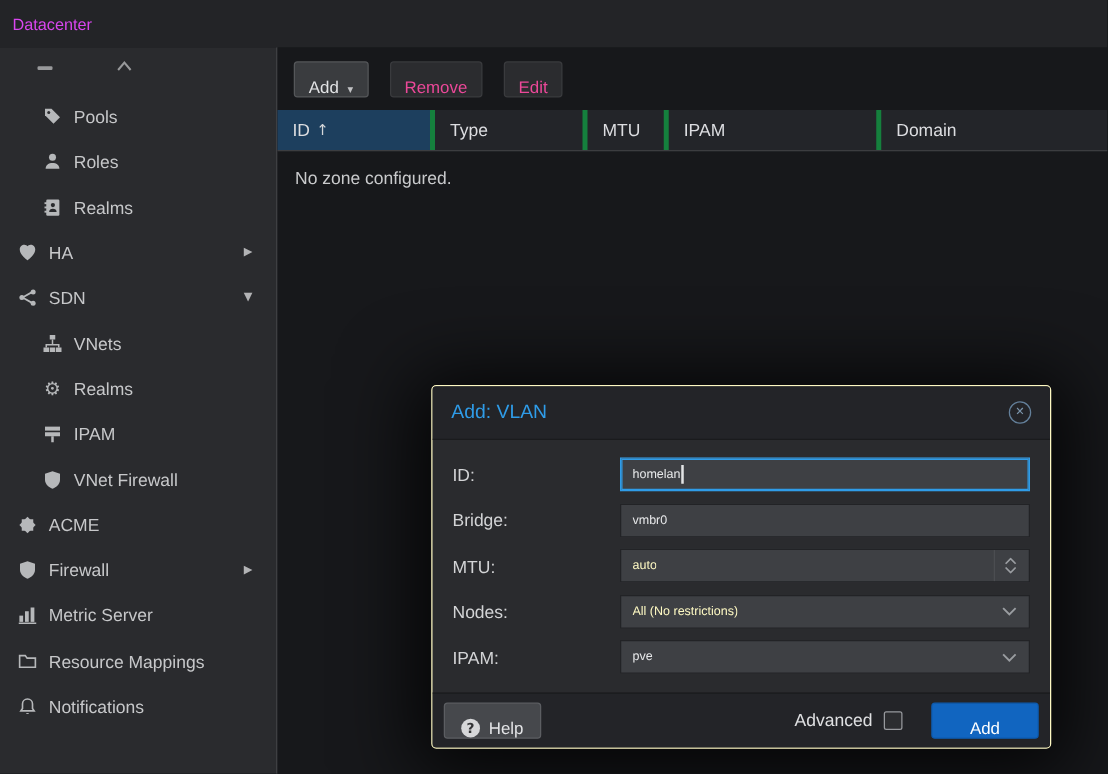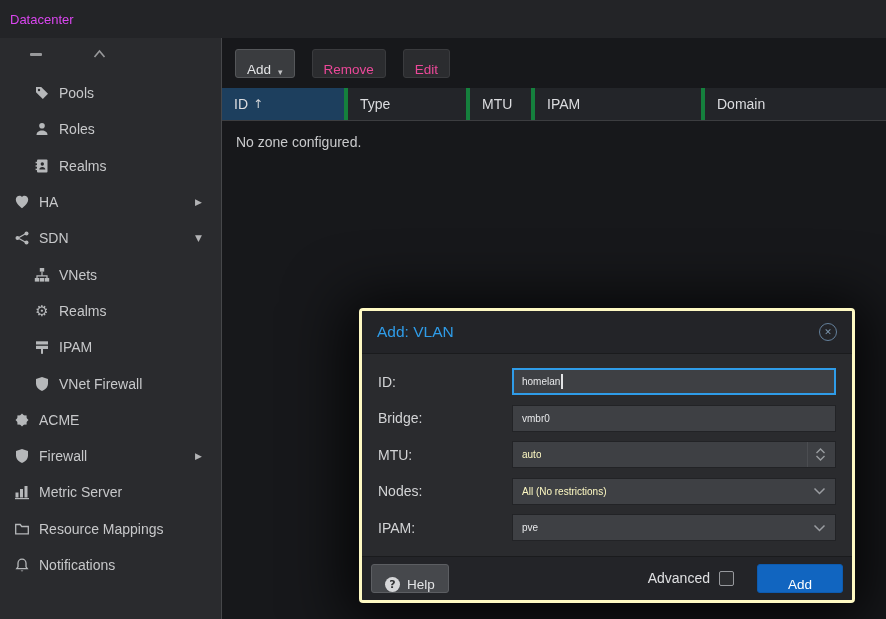--- a/index.html
+++ b/index.html
@@ -52,22 +52,22 @@
   .th-id{width:126px;background:var(--sorted-bg);}
   .th-type{width:122px;}
   .th-mtu{width:65px;}
   .th-ipam{width:170px;}
   .th-domain{flex:1;border-right:none;}
   .sort{font-size:12px;color:#d4d6d9;}
 
   .empty{padding:13px 14px;font-size:14px;color:#c9cacc;}
 
   
-  .dialog{position:absolute;left:359px;top:308px;width:496px;background:#2a2b2e;
-          border:3px solid #fef9c3;border-radius:4px;overflow:hidden;
+  .dialog{position:absolute;left:345px;top:308px;width:496px;background:#2a2b2e;
+          border:1px solid #fef9c3;border-radius:4px;overflow:hidden;
           box-shadow:0 6px 60px 14px rgba(0,0,0,0.8);}
   .dlg-header{height:43px;background:#232428;display:flex;align-items:center;padding:0 15px;border-bottom:1px solid #1a1b1d;cursor:move;}
   .dlg-title{color:var(--accent);font-size:15.5px;}
   .dlg-close{margin-left:auto;width:18px;height:18px;border:1px solid #64809b;border-radius:50%;
              color:#7d97ae;display:flex;align-items:center;justify-content:center;font-size:9px;cursor:pointer;flex:none;}
   .dlg-body{padding:14px 16px 5px;}
   .frow{display:flex;align-items:center;margin-bottom:9.5px;}
   .flabel{width:134px;font-size:14px;color:#d3d4d6;flex:none;}
   .fctrl{flex:1;height:27px;background:#3e4044;border:1px solid #222326;display:flex;align-items:center;
          padding:0 9px;font-size:10px;color:#e7e8ea;cursor:text;min-width:0;}

